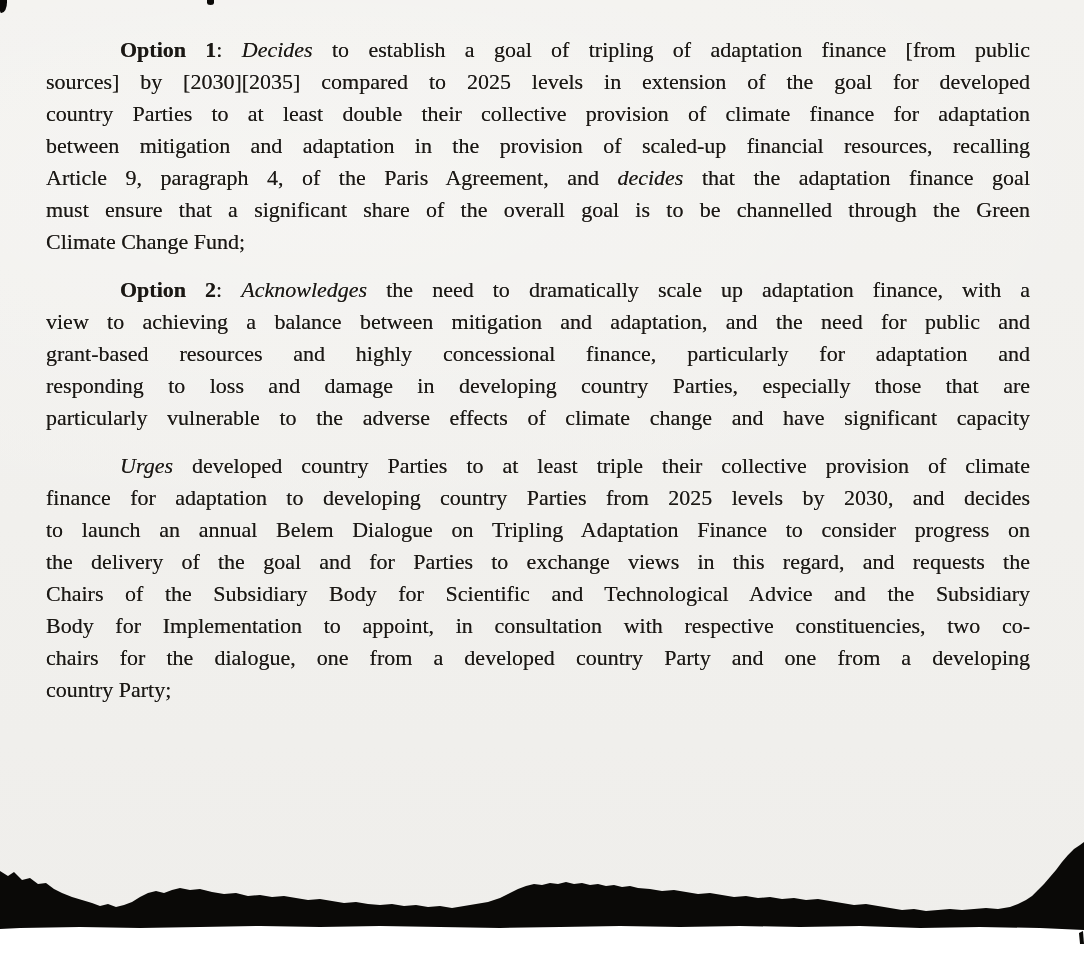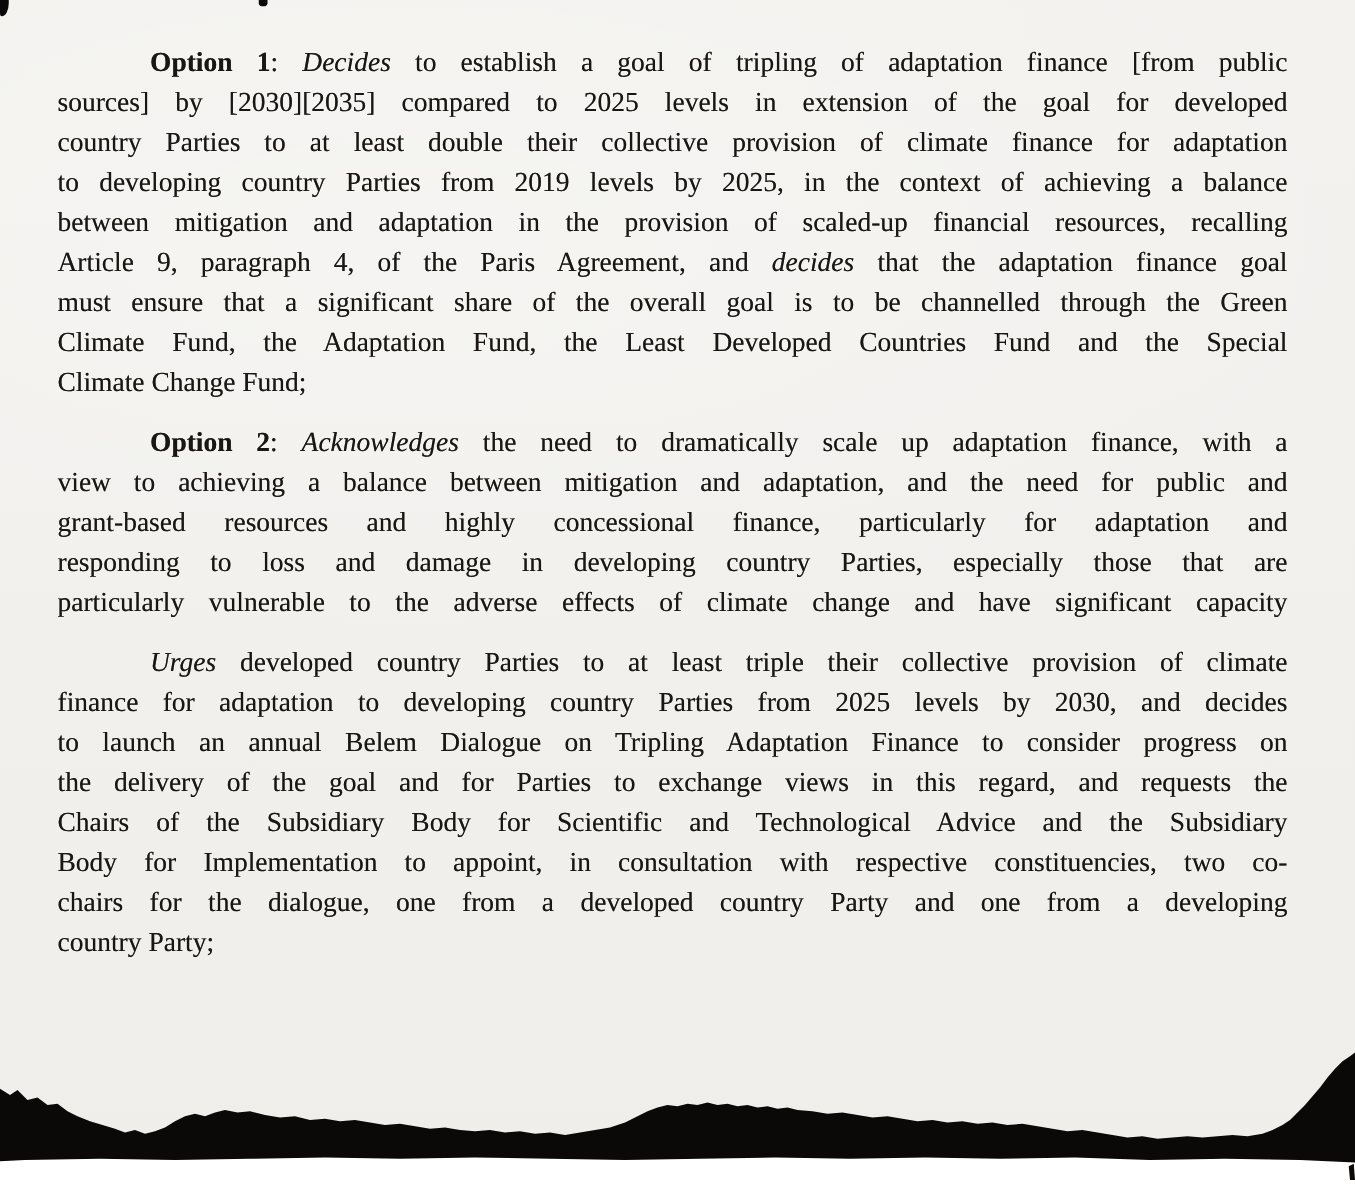--- a/index.html
+++ b/index.html
@@ -66,25 +66,23 @@
 
   <div class="speck tl"></div>
   <div class="speck t2"></div>
 
   <div class="text-block">
     <div id="paragraph-container">
         <div class="para">
           <div class="line indent"><span class="seg-bold">Option 1</span><span class="seg-regular">: </span><span class="seg-italic">Decides</span><span class="seg-regular"> to establish a goal of tripling of adaptation finance [from public</span></div>
           <div class="line"><span class="seg-regular">sources] by [2030][2035] compared to 2025 levels in extension of the goal for developed</span></div>
           <div class="line"><span class="seg-regular">country Parties to at least double their collective provision of climate finance for adaptation</span></div>
-          <div class="line"><span class="seg-regular">to developing country Parties from 2019 levels by 2025, in the context of achieving a balance</span></div>
           <div class="line"><span class="seg-regular">between mitigation and adaptation in the provision of scaled-up financial resources, recalling</span></div>
           <div class="line"><span class="seg-regular">Article 9, paragraph 4, of the Paris Agreement, and </span><span class="seg-italic">decides</span><span class="seg-regular"> that the adaptation finance goal</span></div>
           <div class="line"><span class="seg-regular">must ensure that a significant share of the overall goal is to be channelled through the Green</span></div>
-          <div class="line"><span class="seg-regular">Climate Fund, the Adaptation Fund, the Least Developed Countries Fund and the Special</span></div>
           <div class="line last"><span class="seg-regular">Climate Change Fund;</span></div>
         </div>
         <div class="para">
           <div class="line indent"><span class="seg-bold">Option 2</span><span class="seg-regular">: </span><span class="seg-italic">Acknowledges</span><span class="seg-regular"> the need to dramatically scale up adaptation finance, with a</span></div>
           <div class="line"><span class="seg-regular">view to achieving a balance between mitigation and adaptation, and the need for public and</span></div>
           <div class="line"><span class="seg-regular">grant-based resources and highly concessional finance, particularly for adaptation and</span></div>
           <div class="line"><span class="seg-regular">responding to loss and damage in developing country Parties, especially those that are</span></div>
           <div class="line"><span class="seg-regular">particularly vulnerable to the adverse effects of climate change and have significant capacity</span></div>
         </div>
         <div class="para">

